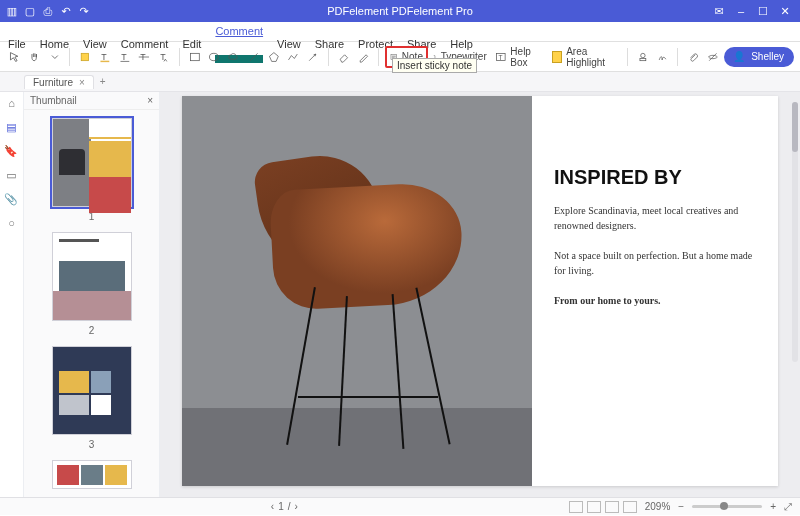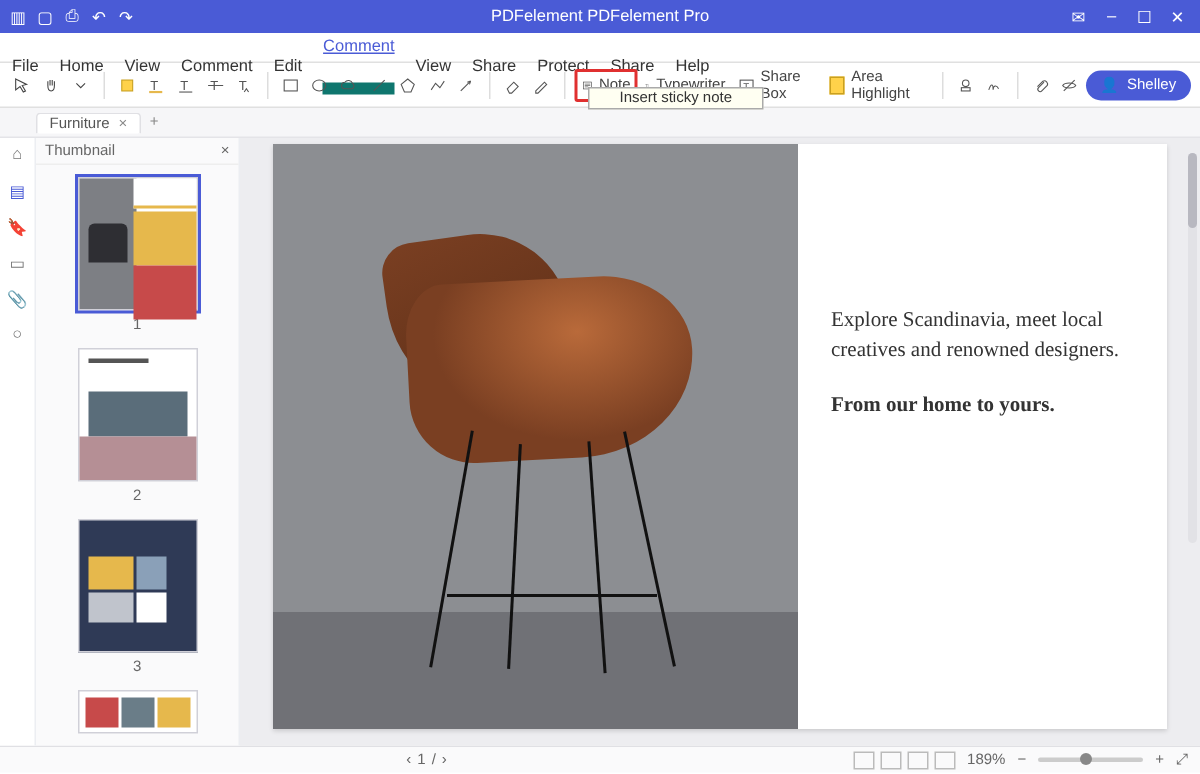--- a/index.html
+++ b/index.html
@@ -17,21 +17,21 @@
 
   .toolbar { height: 30px; background: #fff; border-bottom: 1px solid #e0e0e0; display: flex; align-items: center; padding: 0 6px; gap: 2px; }
   .tbtn { min-width: 16px; height: 22px; display: inline-flex; align-items: center; justify-content: center; padding: 0 3px; color: #555; position: relative; }
   .tsep { width: 1px; height: 18px; background: #ddd; margin: 0 4px; }
   .tbtn svg { width: 14px; height: 14px; }
   .labeled { gap: 4px; font-size: 10px; color: #444; }
   .note-highlight { border: 2px solid #e03030; border-radius: 2px; }
   .area-swatch { width: 12px; height: 12px; background: #ffd24a; border: 1px solid #c9a020; display: inline-block; }
   .user-pill { background: #4a5bd6; color: #fff; border-radius: 11px; height: 20px; padding: 0 10px; display: flex; align-items: center; gap: 5px; font-size: 10px; margin-left: auto; }
 
-  .tooltip { position: absolute; top: 58px; left: 392px; background: #fffff2; border: 1px solid #aaa; font-size: 10px; padding: 1px 20px; color: #333; z-index: 10; }
+  .tooltip { position: absolute; top: 58px; left: 392px; background: #fffff2; border: 1px solid #aaa; font-size: 10px; padding: 1px 4px; color: #333; z-index: 10; }
 
   .tabstrip { height: 20px; background: #f6f6f8; border-bottom: 1px solid #e4e4e8; display: flex; align-items: center; padding-left: 24px; font-size: 10px; color: #555; }
   .tabstrip .tab { background: #fff; border: 1px solid #e0e0e4; border-bottom: none; padding: 1px 8px; display: flex; align-items: center; gap: 6px; border-radius: 3px 3px 0 0; }
   .tabstrip .tab .tabclose { color: #888; }
   .tabstrip .addtab { margin-left: 6px; color: #888; }
 
   .workspace { display: flex; height: 405px; }
   .sidestrip { width: 24px; background: #fff; border-right: 1px solid #eceef2; display: flex; flex-direction: column; align-items: center; padding-top: 4px; gap: 10px; color: #777; }
   .sidestrip .sicon { width: 14px; height: 14px; display: flex; align-items: center; justify-content: center; }
   .sidestrip .sicon.active { color: #4a5bd6; }
@@ -68,21 +68,21 @@
   .chair-back { position:absolute; left: 78px; top: 60px; width: 120px; height: 120px; background: linear-gradient(160deg,#7a3f22,#5a2d16); border-radius: 20px 60px 10px 80px; transform: rotate(-8deg);}
   .leg { position:absolute; width: 2px; background:#111; }
   .leg.l1 { left:118px; top:190px; height:160px; transform: rotate(10deg);}
   .leg.l2 { left:250px; top:190px; height:160px; transform: rotate(-12deg);}
   .leg.l3 { left:160px; top:200px; height:150px; transform: rotate(3deg);}
   .leg.l4 { left:215px; top:198px; height:155px; transform: rotate(-4deg);}
   .crossbar { position:absolute; left:116px; top:300px; width:140px; height:2px; background:#111; }
 
   .page-text { flex: 1; padding: 70px 22px 0 22px; }
   .page-text h1 { font-family: Arial, Helvetica, sans-serif; font-weight: 900; font-size: 20px; letter-spacing: 0; line-height: 1.1; color: #111; }
-  .page-text p { font-family: Georgia, 'Times New Roman', serif; font-size: 14px; color: #333; margin-top: 16px; line-height: 1.45; }
+  .page-text p { font-family: Georgia, 'Times New Roman', serif; font-size: 10px; color: #333; margin-top: 16px; line-height: 1.45; }
   .page-text p.strong { font-weight: bold; }
 
   .vscroll { position: absolute; right: 2px; top: 10px; width: 6px; height: 260px; background: #e2e2e6; border-radius: 3px; }
   .vscroll::after { content:""; position:absolute; top:0; left:0; right:0; height:50px; background:#b8b8c0; border-radius:3px; }
 
   .statusbar { height: 18px; border-top: 1px solid #e0e0e4; background: #fafafb; display: flex; align-items: center; font-size: 10px; color: #666; padding: 0 8px; gap: 8px; }
   .statusbar .pager { margin: 0 auto; display: flex; align-items: center; gap: 4px; }
   .statusbar .viewmodes { display:flex; gap:4px; }
   .statusbar .viewmodes span { width:14px; height:12px; border:1px solid #bbb; display:inline-block; }
   .zoom-track { width: 70px; height: 3px; background: #ccc; position: relative; border-radius: 2px;}
@@ -235,21 +235,21 @@
         <text x="2" y="12" font-size="12" fill="#555">T</text>
         <line x1="11" y1="3" x2="11" y2="13" stroke="#555"></line>
       </svg>
     <span>Typewriter</span>
   </span>
   <span class="tbtn labeled">
     <svg viewBox="0 0 16 16">
         <rect x="2" y="3" width="12" height="10" fill="none" stroke="#555"></rect>
         <text x="5" y="12" font-size="9" fill="#555">T</text>
       </svg>
-    <span>Share Box</span>
+    <span>Help Box</span>
   </span>
   <span class="tbtn labeled">
     <span class="area-swatch"></span>
     <span>Area Highlight</span>
   </span>
   <span class="tsep"></span>
 
   <span class="tbtn">
       <svg viewBox="0 0 16 16">
         <circle cx="8" cy="6" r="3" fill="none" stroke="#555"></circle>
@@ -344,43 +344,44 @@
         <div class="chair-back"></div>
         <div class="chair-seat"></div>
         <div class="leg l1"></div>
           <div class="leg l2"></div>
           <div class="leg l3"></div>
           <div class="leg l4"></div>
         <div class="crossbar"></div>
       </div>
       <div class="page-text">
         <h1>
-          <br>
+          <span>INSPIRED BY</span><br>
         </h1>
         <p>Explore Scandinavia, meet local creatives and renowned designers.</p>
+        <p>Not a space built on perfection. But a home made for living.</p>
         <p class="strong">From our home to yours.</p>
       </div>
     </div>
     <div class="vscroll"></div>
   </div>
 </div>
 
 <div class="statusbar">
   <div class="pager">
     <span>‹</span>
     <span>1</span>
     <span>/</span>
     <span>›</span>
   </div>
   <div class="viewmodes">
     <span></span>
     <span></span>
     <span></span>
     <span></span>
   </div>
-  <span>189%</span>
+  <span>209%</span>
   <span>−</span>
   <span class="zoom-track">
       <span class="zoom-thumb"></span>
     </span>
   <span>+</span>
   <span>⤢</span>
 </div>
 
 </body></html>

